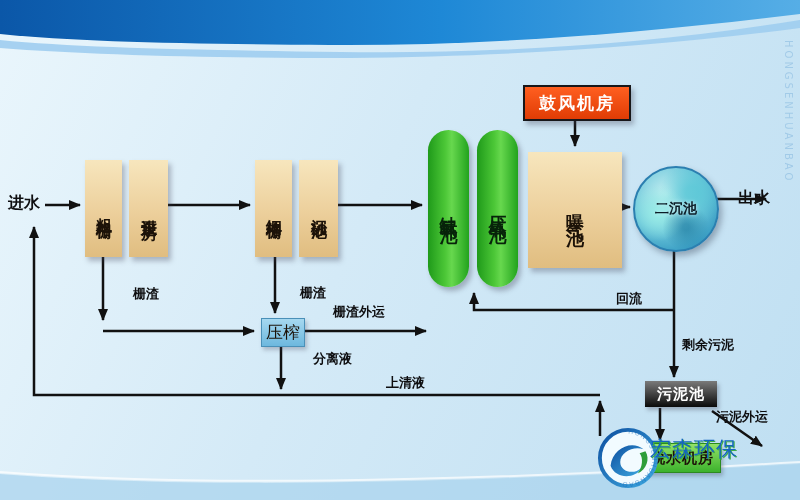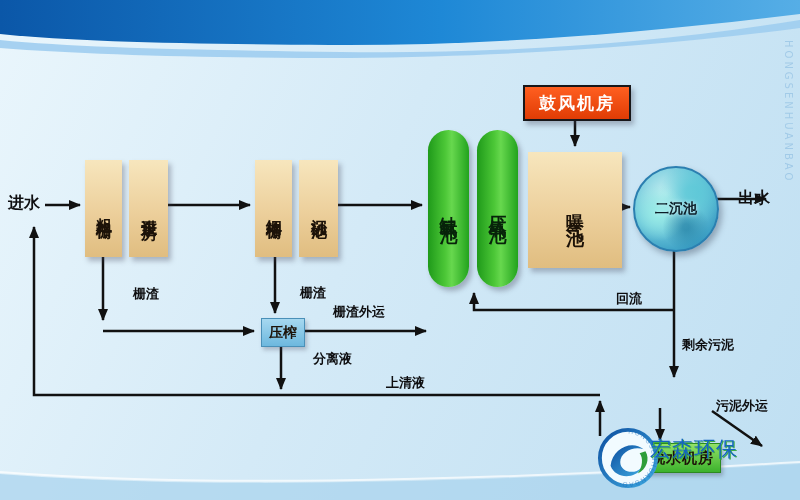--- a/index.html
+++ b/index.html
@@ -10,21 +10,21 @@
   .node{position:absolute;display:flex;align-items:center;justify-content:center;color:#1c1208;}
   .vtext{writing-mode:vertical-rl;text-orientation:upright;font-weight:bold;}
   .box-tan{background:linear-gradient(180deg,#f7e6bd 0%,#eccf9b 55%,#e0bd80 100%);
     box-shadow:3px 4px 5px rgba(70,70,90,.35);font-size:16px;letter-spacing:2px;}
   .pill{background:linear-gradient(90deg,#1f9a1a,#4cc737 42%,#67d84e 58%,#22a31d);
     border-radius:22px;box-shadow:3px 4px 5px rgba(70,70,90,.35);
     font-size:18px;letter-spacing:5px;color:#07230a;}
   .blower{background:linear-gradient(180deg,#ff5f20,#e03c05);border:2px solid #17171a;
     color:#fff;font-weight:bold;font-size:17px;letter-spacing:2px;box-shadow:3px 4px 5px rgba(70,70,90,.35);}
   .press{background:linear-gradient(180deg,#a6d8f0,#6db8de);border:1px solid #4a90b8;
-    font-weight:bold;font-size:14px;box-shadow:2px 3px 4px rgba(70,70,90,.3);align-items:center;}
+    font-weight:normal;font-size:17px;box-shadow:2px 3px 4px rgba(70,70,90,.3);align-items:center;}
   .sludge{background:linear-gradient(180deg,#7a7a7a,#0a0a0a);color:#fff;
     font-weight:bold;font-size:15px;letter-spacing:1px;box-shadow:2px 3px 4px rgba(70,70,90,.35);}
   .dewater{background:linear-gradient(180deg,#93e268,#3cb22c);border:1px solid #2c8a20;
     font-weight:bold;font-size:15px;letter-spacing:1px;box-shadow:2px 3px 4px rgba(70,70,90,.35);
     justify-content:flex-end;padding-right:6px;box-sizing:border-box;}
   .clarifier{border-radius:50%;border:2px solid #2b7fb0;
     background:
       radial-gradient(circle at 62% 72%, rgba(16,110,150,.55) 4%, rgba(16,110,150,0) 30%),
       radial-gradient(circle at 28% 55%, rgba(150,235,230,.9) 6%, rgba(150,235,230,0) 38%),
       radial-gradient(circle at 70% 30%, rgba(90,200,215,.8) 8%, rgba(90,200,215,0) 40%),
@@ -108,34 +108,37 @@
   </div>
   <div class="node blower" style="left:523px;top:85px;width:104px;height:32px;z-index:2;">
     <span>鼓风机房</span>
   </div>
   <div class="node clarifier" style="left:633px;top:166px;width:82px;height:82px;z-index:2;">
     <span class="clarifier-label">二沉池</span>
   </div>
   <div class="node press" style="left:261px;top:318px;width:42px;height:27px;z-index:2;">
     <span>压榨</span>
   </div>
+  <div class="node sludge" style="left:645px;top:381px;width:72px;height:26px;z-index:2;">
+    <span>污泥池</span>
+  </div>
   <div class="node dewater" style="left:634px;top:443px;width:87px;height:30px;z-index:3;">
     <span>脱水机房</span>
   </div>
 
   <div class="lbl big" style="left:8px;top:186px;margin-top:7px;">进水</div>
   <div class="lbl big" style="left:738px;top:172px;margin-top:16px;">出水</div>
   <div class="lbl" style="left:133px;top:285px;">栅渣</div>
   <div class="lbl" style="left:300px;top:284px;">栅渣</div>
   <div class="lbl" style="left:333px;top:303px;font-family:Liberation Mono, monospace;">栅渣外运</div>
   <div class="lbl" style="left:313px;top:350px;">分离液</div>
   <div class="lbl" style="left:386px;top:374px;">上清液</div>
   <div class="lbl" style="left:577px;top:290px;margin-left:39px;">回流</div>
   <div class="lbl" style="left:682px;top:336px;">剩余污泥</div>
-  <div class="lbl" style="left:716px;top:397px;z-index:4;">污泥外运</div>
+  <div class="lbl" style="left:716px;top:408px;z-index:4;">污泥外运</div>
 
   <div class="logo" style="left:597px;top:427px;width:62px;height:62px;">
     <svg width="62" height="62" viewBox="0 0 64 64">
       <defs>
         <linearGradient id="lg" x1="0" y1="0" x2="1" y2="1">
           <stop offset="0" stop-color="#0d4fa0"></stop>
           <stop offset="1" stop-color="#3fa9e0"></stop>
         </linearGradient>
         <path id="circpath" d="M32,7 a25,25 0 1,1 -0.01,0" fill="none"></path>
       </defs>

